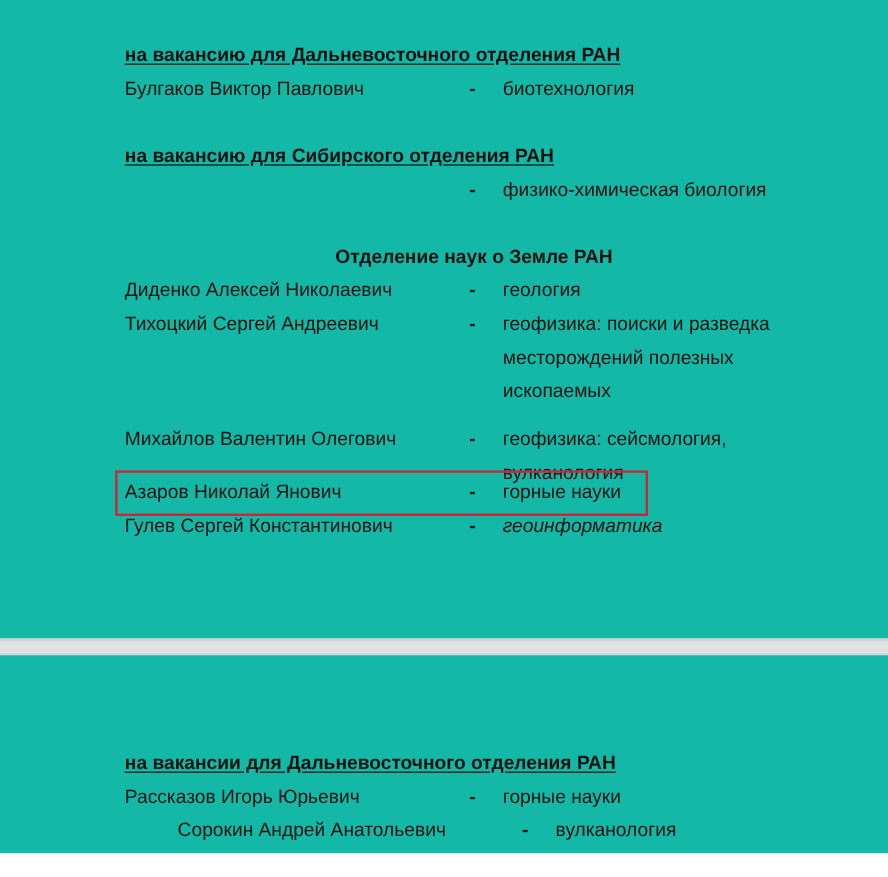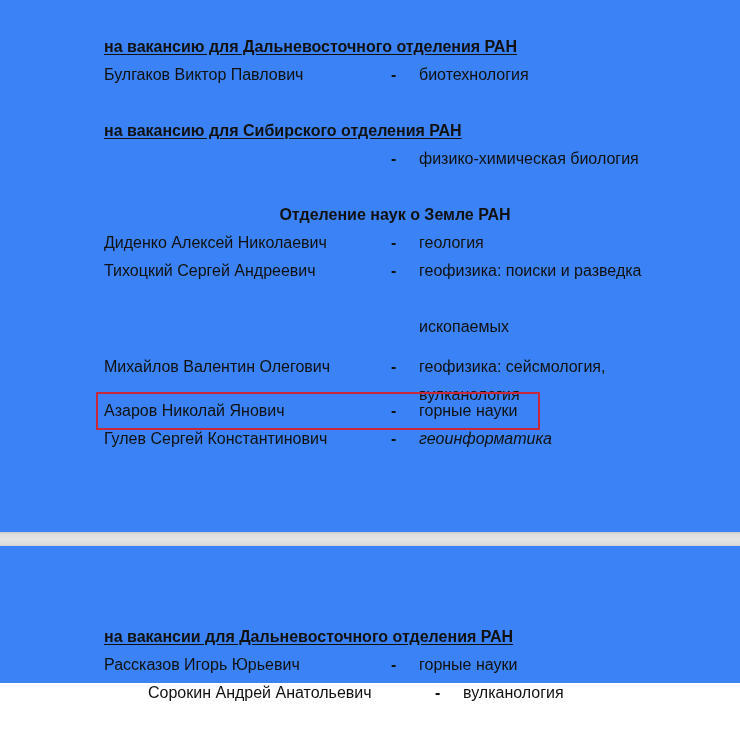--- a/index.html
+++ b/index.html
@@ -13,24 +13,24 @@
       position: relative;
       overflow: hidden;
       font-family: "Liberation Sans", sans-serif;
       color: #111111;
       font-size: 16px;
     }
     .page {
       position: absolute;
       left: 0;
       width: 740px;
-      background: #3b82f6;
+      background: #14b8a6;
     }
     .page-1 { top: 0; height: 532px; }
-    .page-2 { top: 546px; height: 137px; }
+    .page-2 { top: 546px; height: 165px; }
     .separator {
       position: absolute;
       left: 0;
       top: 532px;
       width: 740px;
       height: 14px;
       background: linear-gradient(to bottom, #c8c8c8 0px, #dcdcdc 2px, #e4e4e4 7px, #dedede 12px, #cfcfcf 14px);
     }
     .heading {
       position: absolute;
@@ -107,20 +107,21 @@
   <div class="row" style="top:234px;">
     <span class="name">Диденко Алексей Николаевич</span>
     <span class="dash">-</span>
     <span class="field" style="margin-top:0; line-height:normal;">геология</span>
   </div>
 
   <div class="row" style="top:262px; height:84px;">
     <span class="name">Тихоцкий Сергей Андреевич</span>
     <span class="dash">-</span>
     <span class="field" style="top:0; margin-top:0; line-height:normal;">геофизика: поиски и разведка</span>
+    <span class="field" style="top:28px; margin-top:0; line-height:normal;">месторождений полезных</span>
     <span class="field" style="top:56px; margin-top:0; line-height:normal;">ископаемых</span>
   </div>
 
   <div class="row" style="top:346px; height:56px;margin-top:12px;">
     <span class="name">Михайлов Валентин Олегович</span>
     <span class="dash">-</span>
     <span class="field" style="top:0; margin-top:0; line-height:normal;">геофизика: сейсмология,</span>
     <span class="field" style="top:28px; margin-top:0; line-height:normal;">вулканология</span>
   </div>
 

